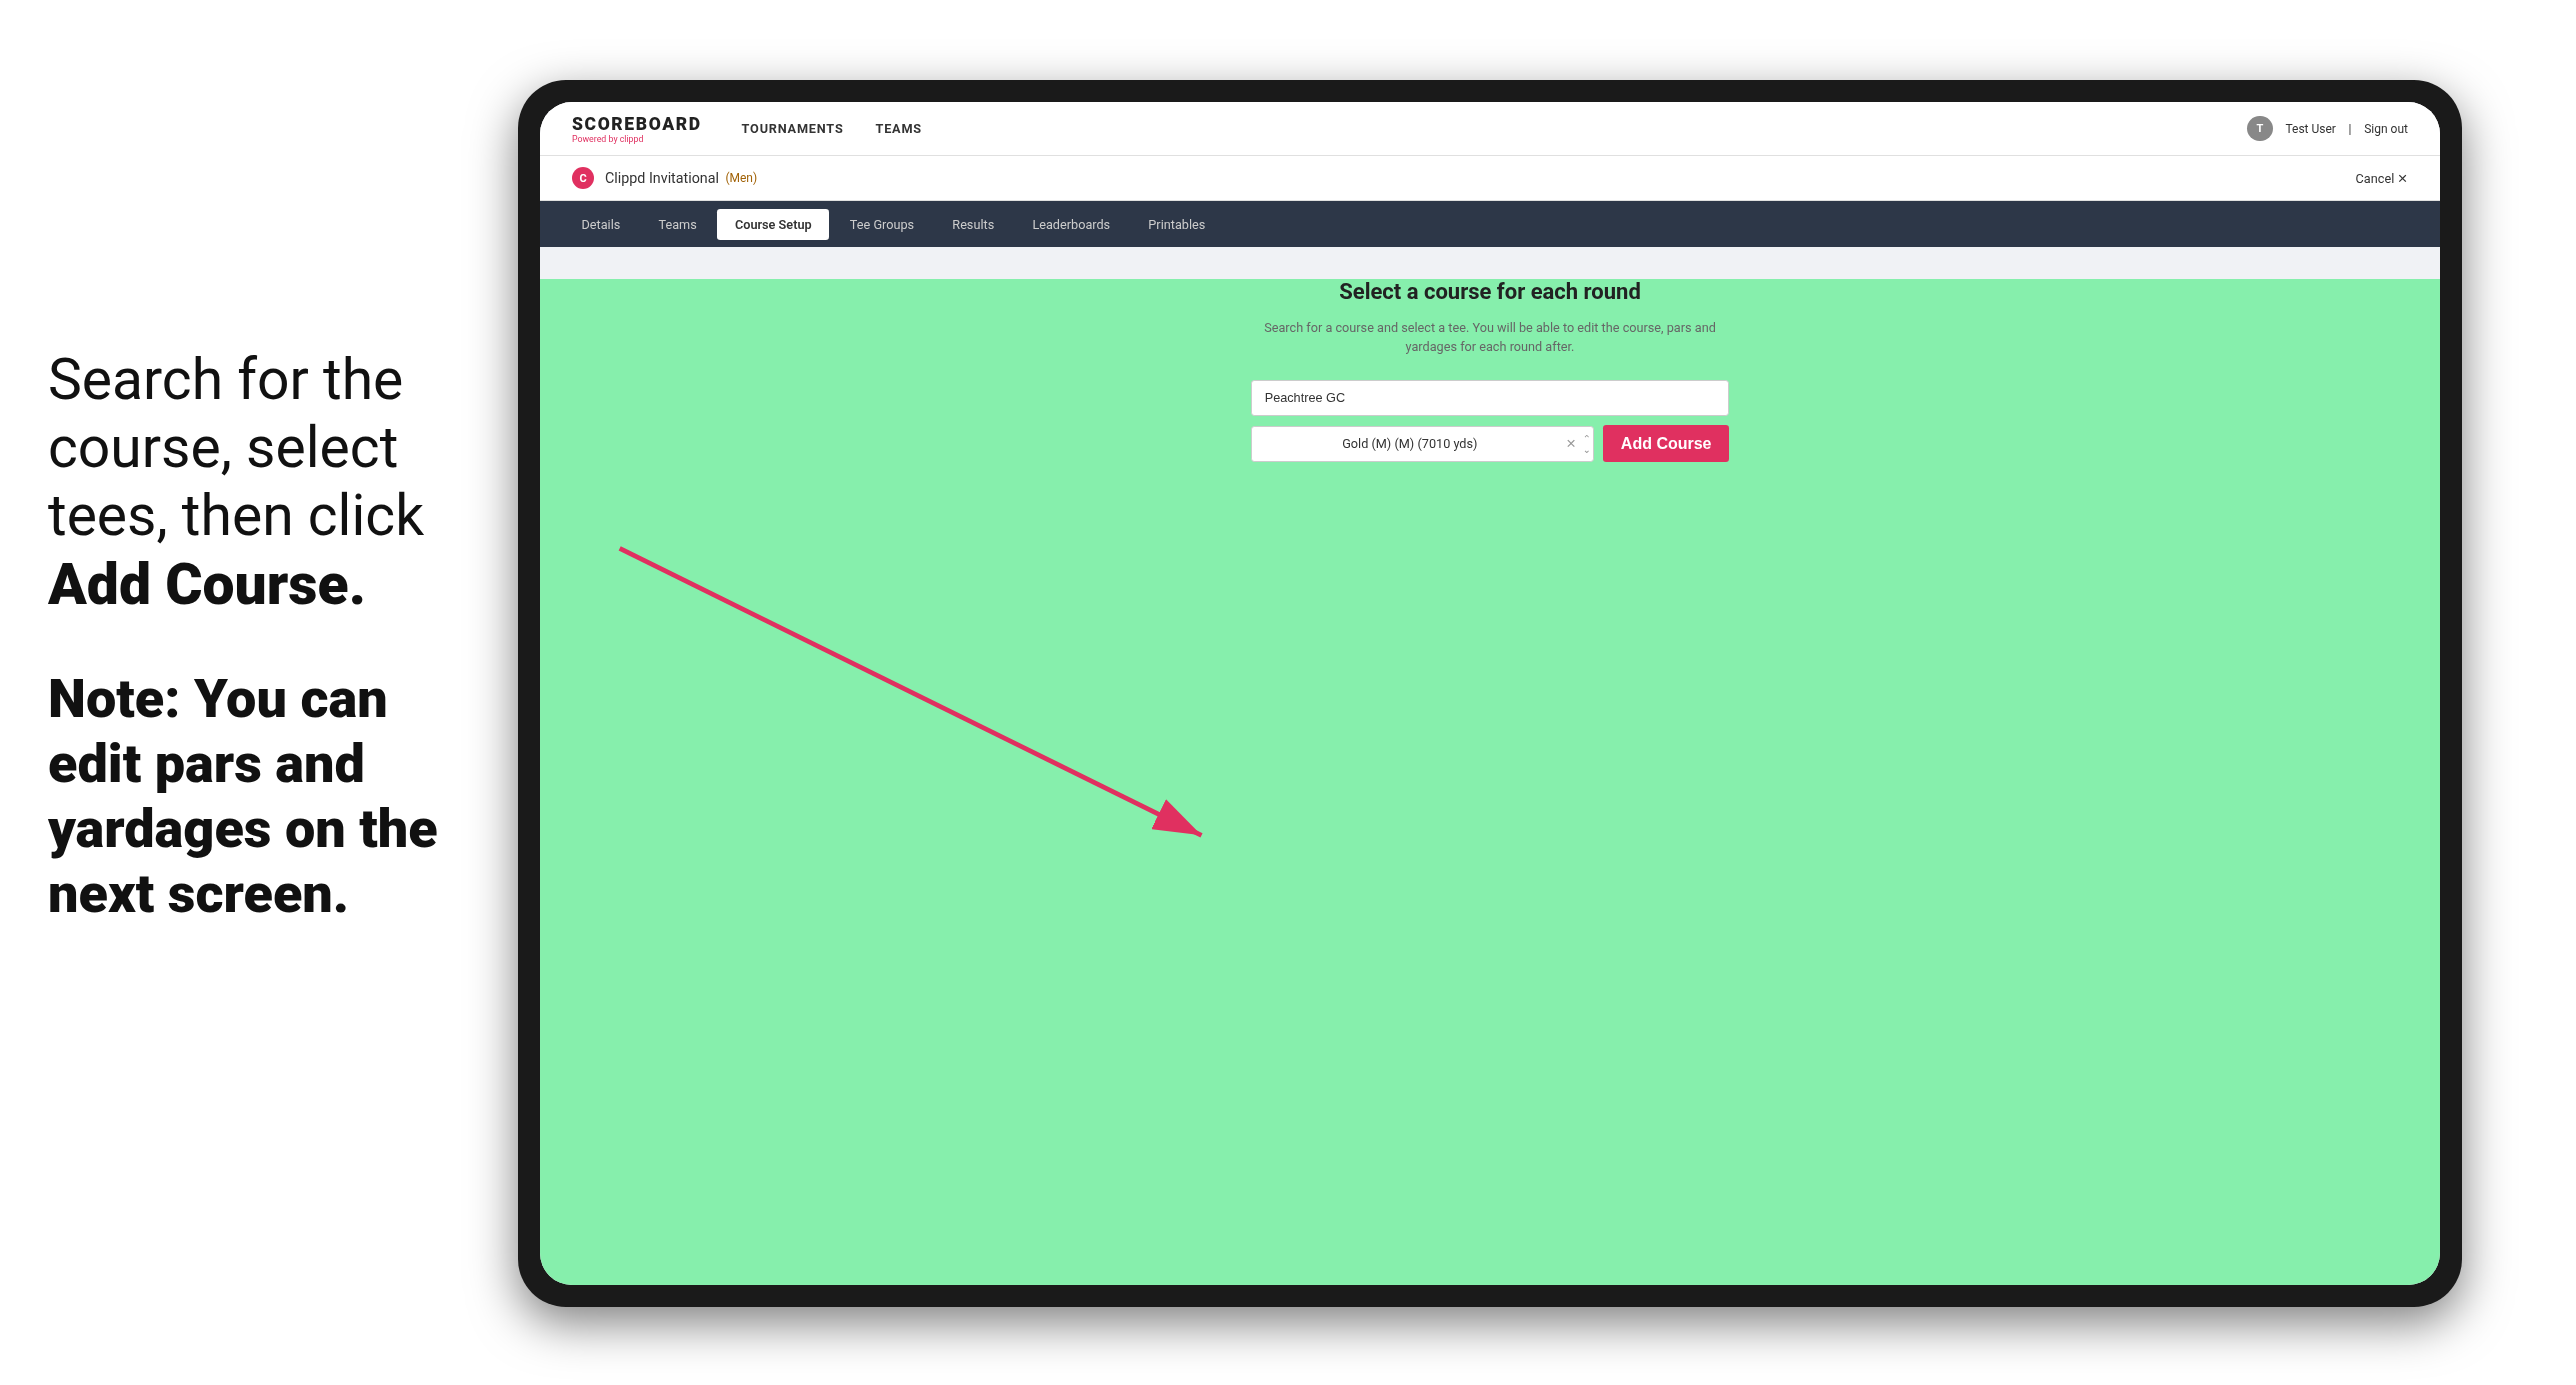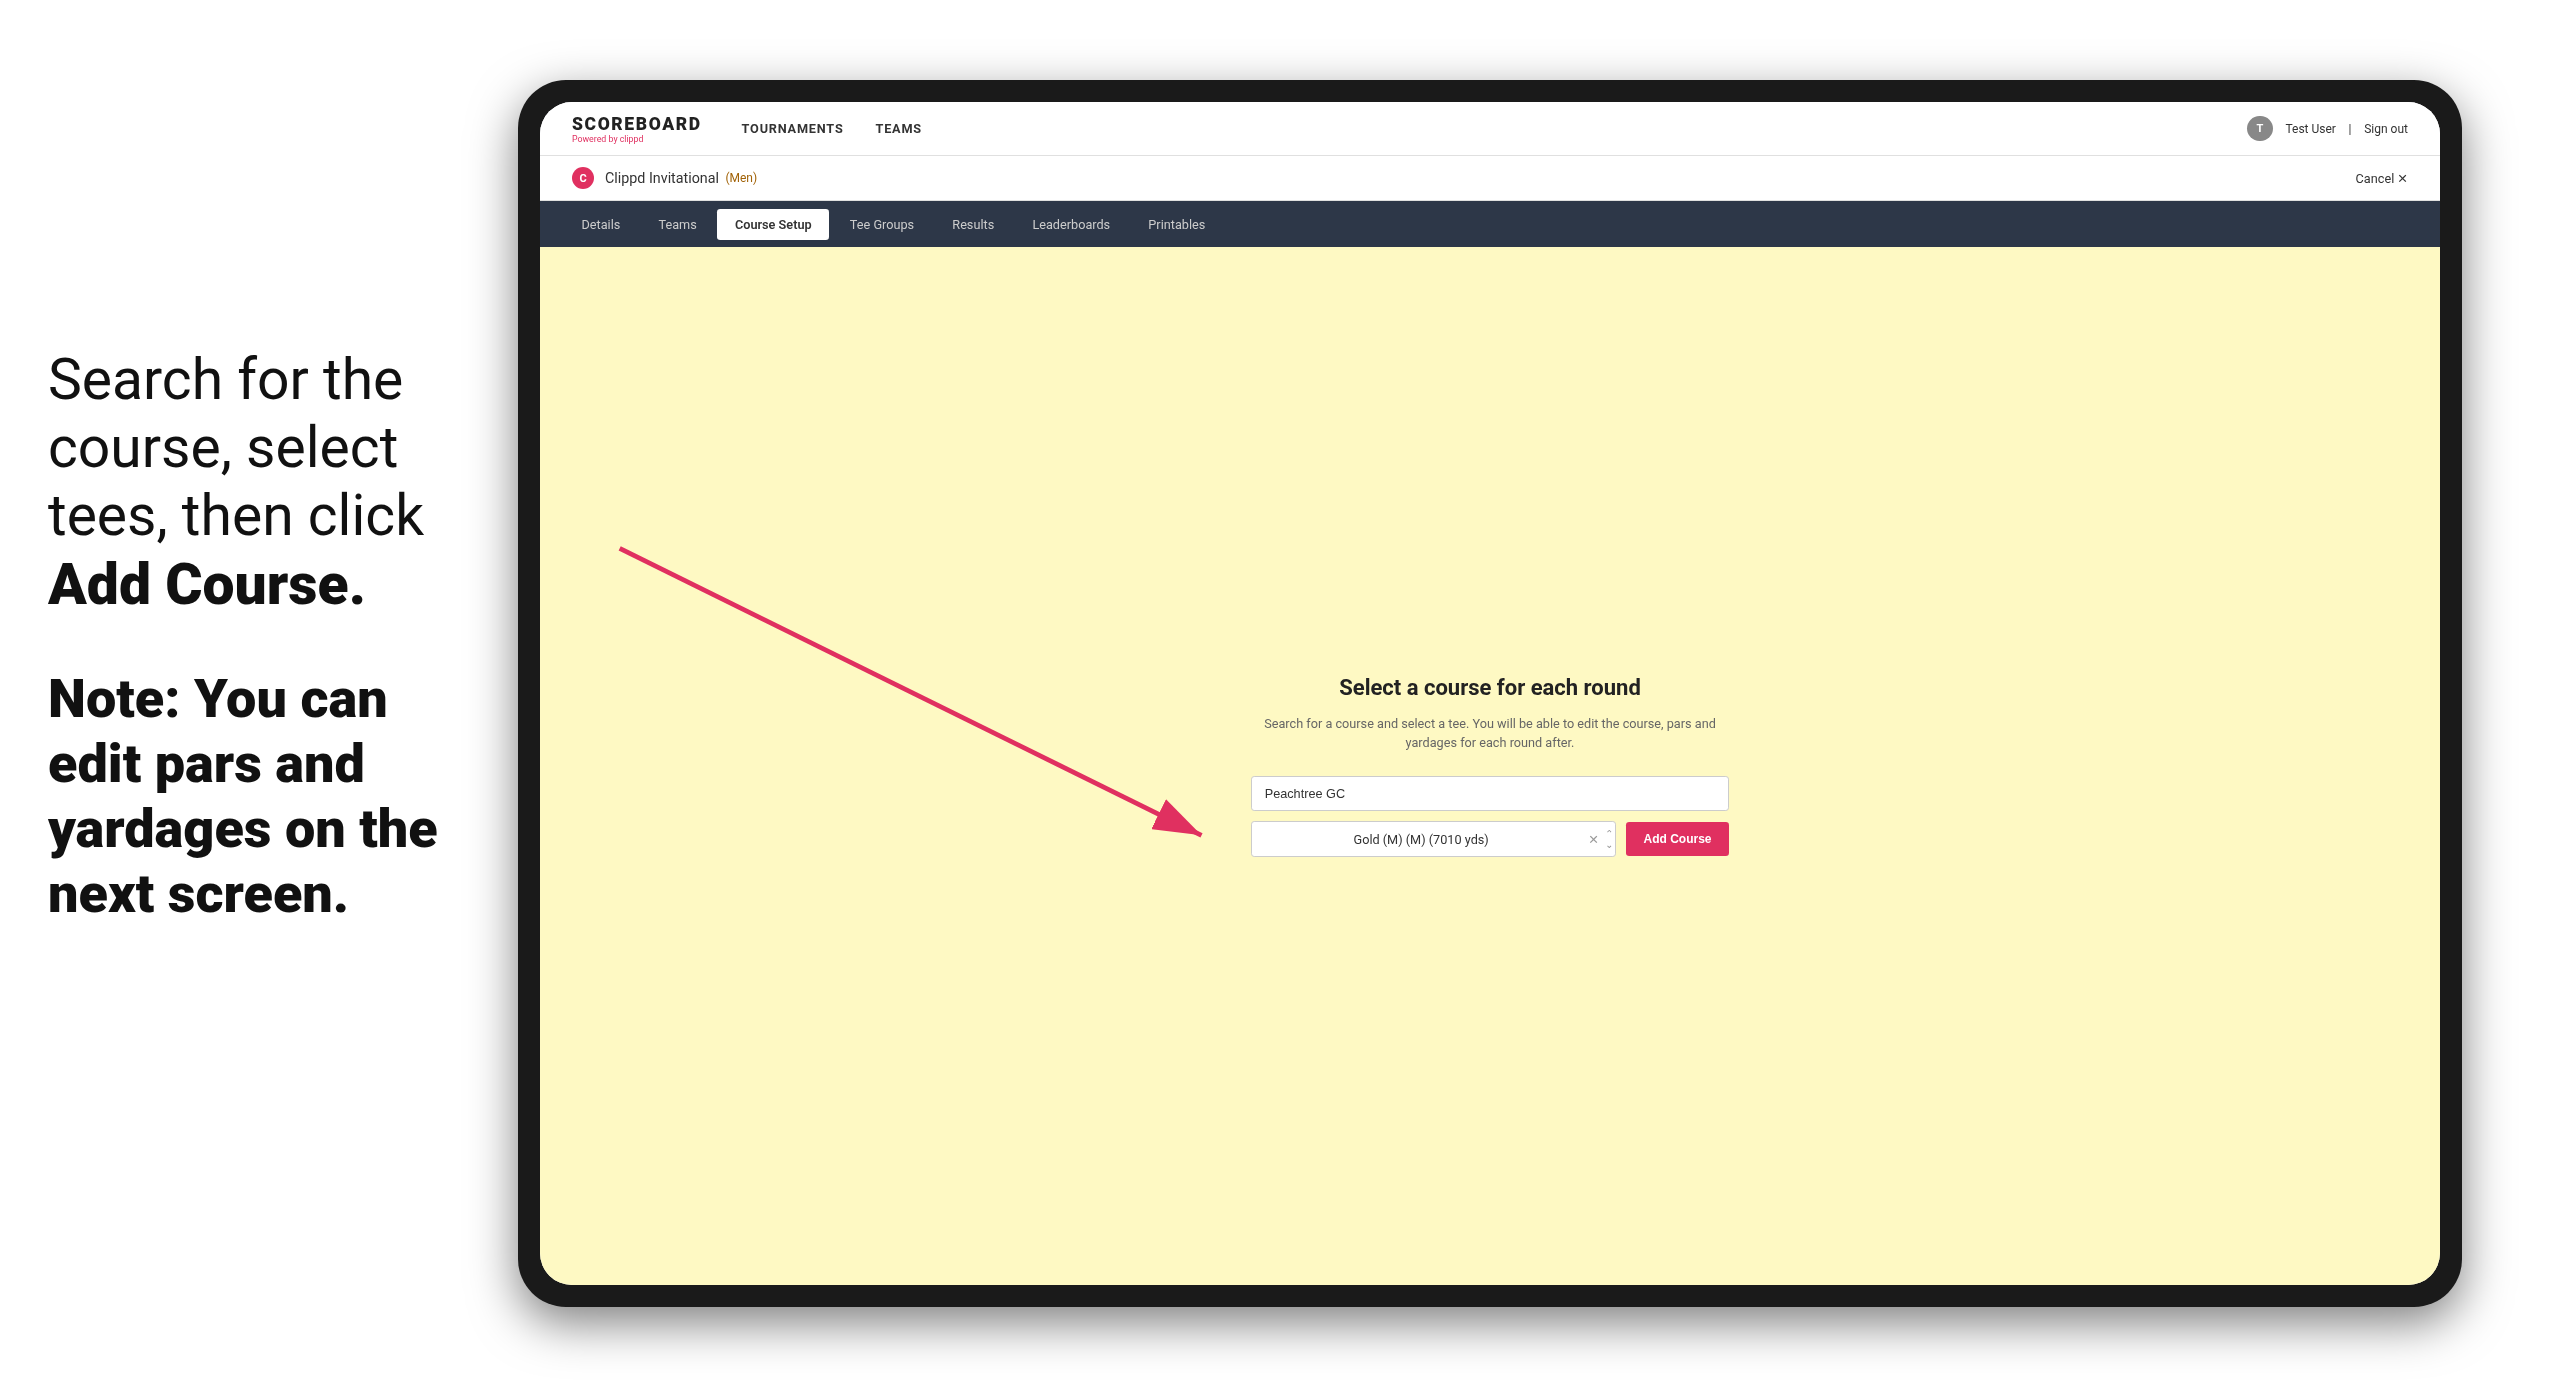--- a/index.html
+++ b/index.html
@@ -204,24 +204,25 @@
       background: #fff;
       color: #333;
       font-weight: 600;
       border-radius: 3.2px;
     }
 
     
     .main-content {
       flex: 1;
       display: flex;
-      align-items: center;
+      align-items: flex-start;
       justify-content: center;
-      background: #fef9c3;
+      background: #86efac;
       height: calc(100% - 54px - 45px - 46px);
+      margin-top: 32px;
     }
 
     .course-form-container {
       text-align: center;
       width: 478px;
     }
 
     .form-heading {
       font-size: 22px;
       font-weight: 700;
@@ -252,21 +253,21 @@
       align-items: center;
       gap: 9.6px;
     }
 
     .add-course-btn {
       background: #e03060;
       color: #fff;
       border: none;
       padding: 9.6px 17.5px;
       border-radius: 3.2px;
-      font-size: 12px;
+      font-size: 16px;
       font-weight: 600;
       cursor: pointer;
       white-space: nowrap;
     }
 
     
     .arrow-svg {
       position: absolute;
       top: 0;
       left: 0;

